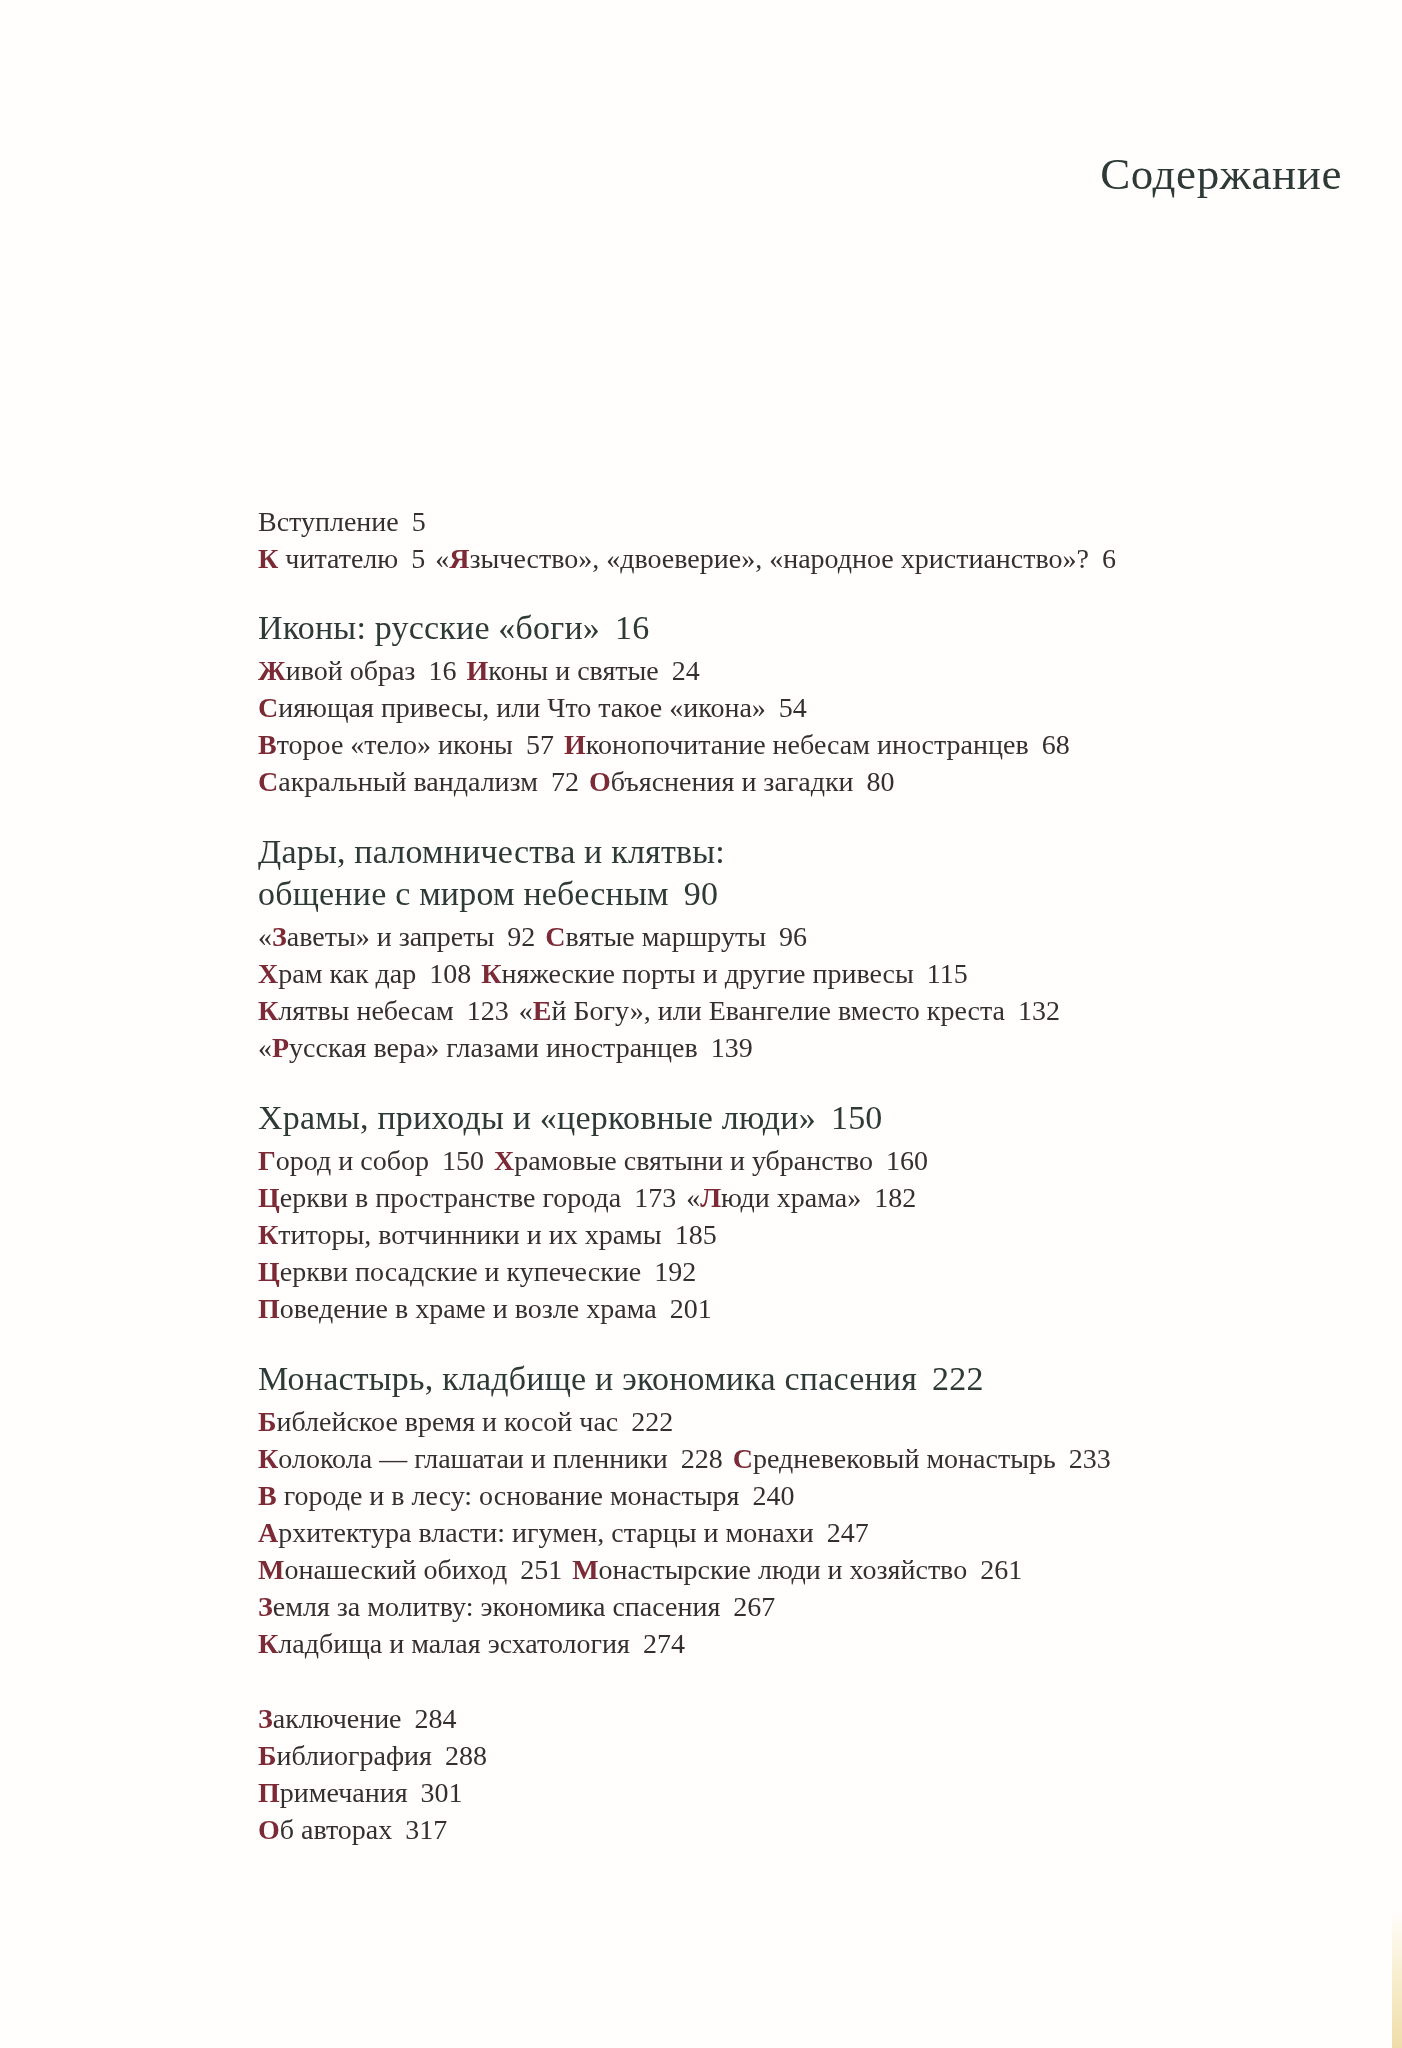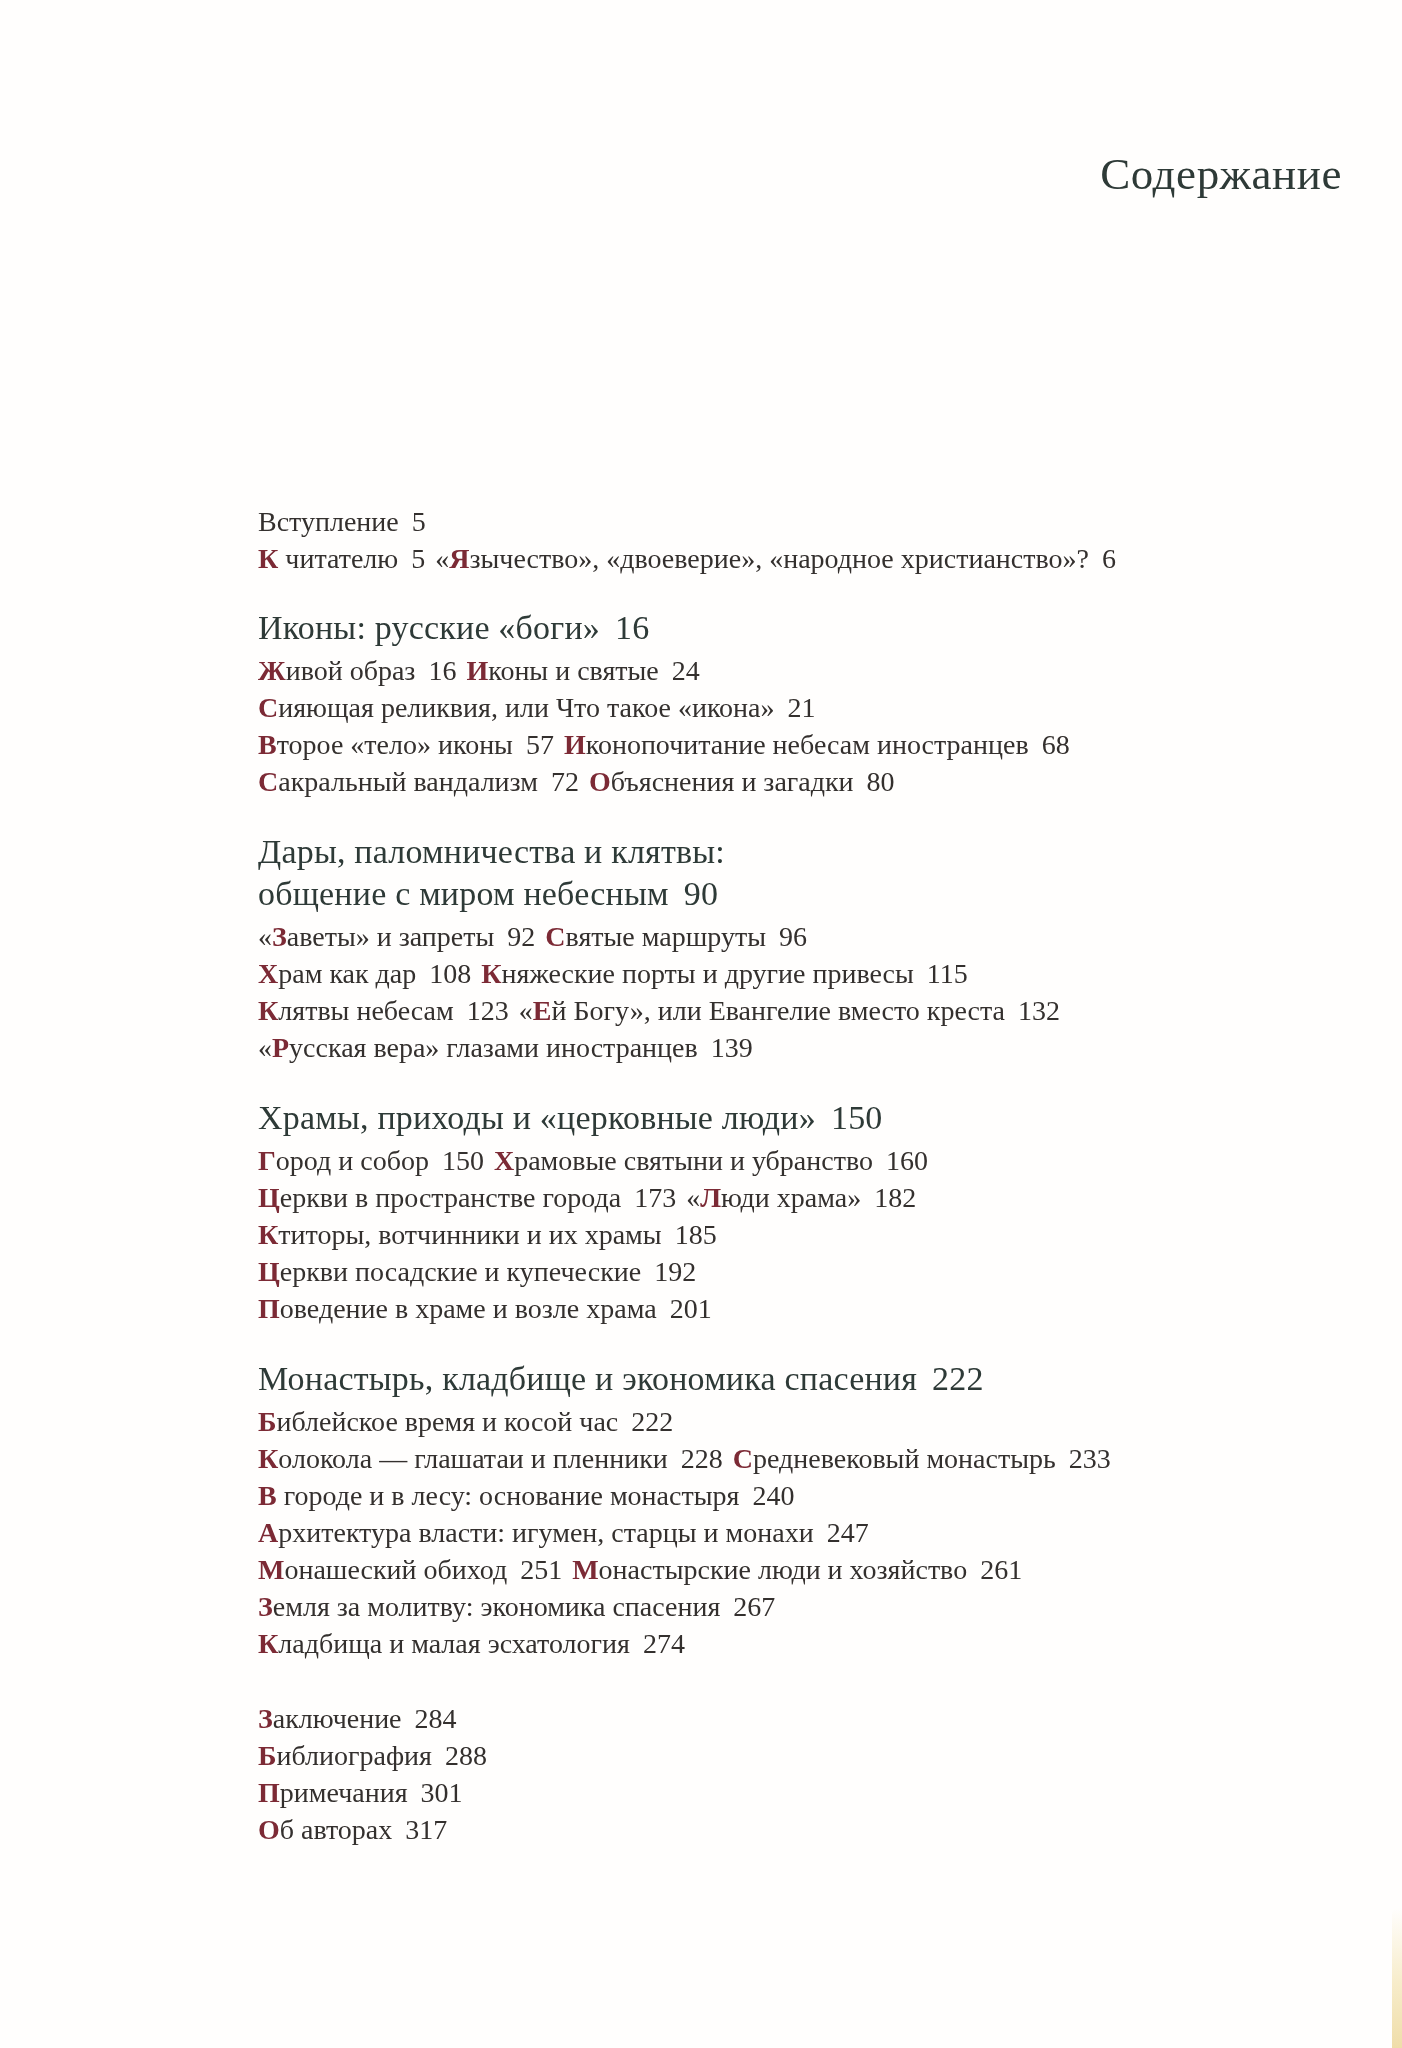--- a/index.html
+++ b/index.html
@@ -72,21 +72,21 @@
   <div id="toc" class="toc">
       <div class="block plain">
         <div class="line"><span class="item"><span class="rest">Вступление</span><span class="page-num">5</span></span></div>
         <div class="line"><span class="item"><span class="initial">К</span><span class="rest"> читателю</span><span class="page-num">5</span></span><span class="item"><span class="pre">«</span><span class="initial">Я</span><span class="rest">зычество», «двоеверие», «народное христианство»?</span><span class="page-num">6</span></span></div>
       </div>
       <div class="block section">
         <div class="heading">
           <div class="heading-line"><span class="heading-text">Иконы: русские «боги»</span><span class="heading-page">16</span></div>
         </div>
         <div class="line"><span class="item"><span class="initial">Ж</span><span class="rest">ивой образ</span><span class="page-num">16</span></span><span class="item"><span class="initial">И</span><span class="rest">коны и святые</span><span class="page-num">24</span></span></div>
-        <div class="line"><span class="item"><span class="initial">С</span><span class="rest">ияющая реликвия, или Что такое «икона»</span><span class="page-num">21</span></span></div>
+        <div class="line"><span class="item"><span class="initial">С</span><span class="rest">ияющая привесы, или Что такое «икона»</span><span class="page-num">54</span></span></div>
         <div class="line"><span class="item"><span class="initial">В</span><span class="rest">торое «тело» иконы</span><span class="page-num">57</span></span><span class="item"><span class="initial">И</span><span class="rest">конопочитание небесам иностранцев</span><span class="page-num">68</span></span></div>
         <div class="line"><span class="item"><span class="initial">С</span><span class="rest">акральный вандализм</span><span class="page-num">72</span></span><span class="item"><span class="initial">О</span><span class="rest">бъяснения и загадки</span><span class="page-num">80</span></span></div>
       </div>
       <div class="block section">
         <div class="heading">
           <div class="heading-line"><span class="heading-text">Дары, паломничества и клятвы:</span></div>
           <div class="heading-line"><span class="heading-text">общение с миром небесным</span><span class="heading-page">90</span></div>
         </div>
         <div class="line"><span class="item"><span class="pre">«</span><span class="initial">З</span><span class="rest">аветы» и запреты</span><span class="page-num">92</span></span><span class="item"><span class="initial">С</span><span class="rest">вятые маршруты</span><span class="page-num">96</span></span></div>
         <div class="line"><span class="item"><span class="initial">Х</span><span class="rest">рам как дар</span><span class="page-num">108</span></span><span class="item"><span class="initial">К</span><span class="rest">няжеские порты и другие привесы</span><span class="page-num">115</span></span></div>

